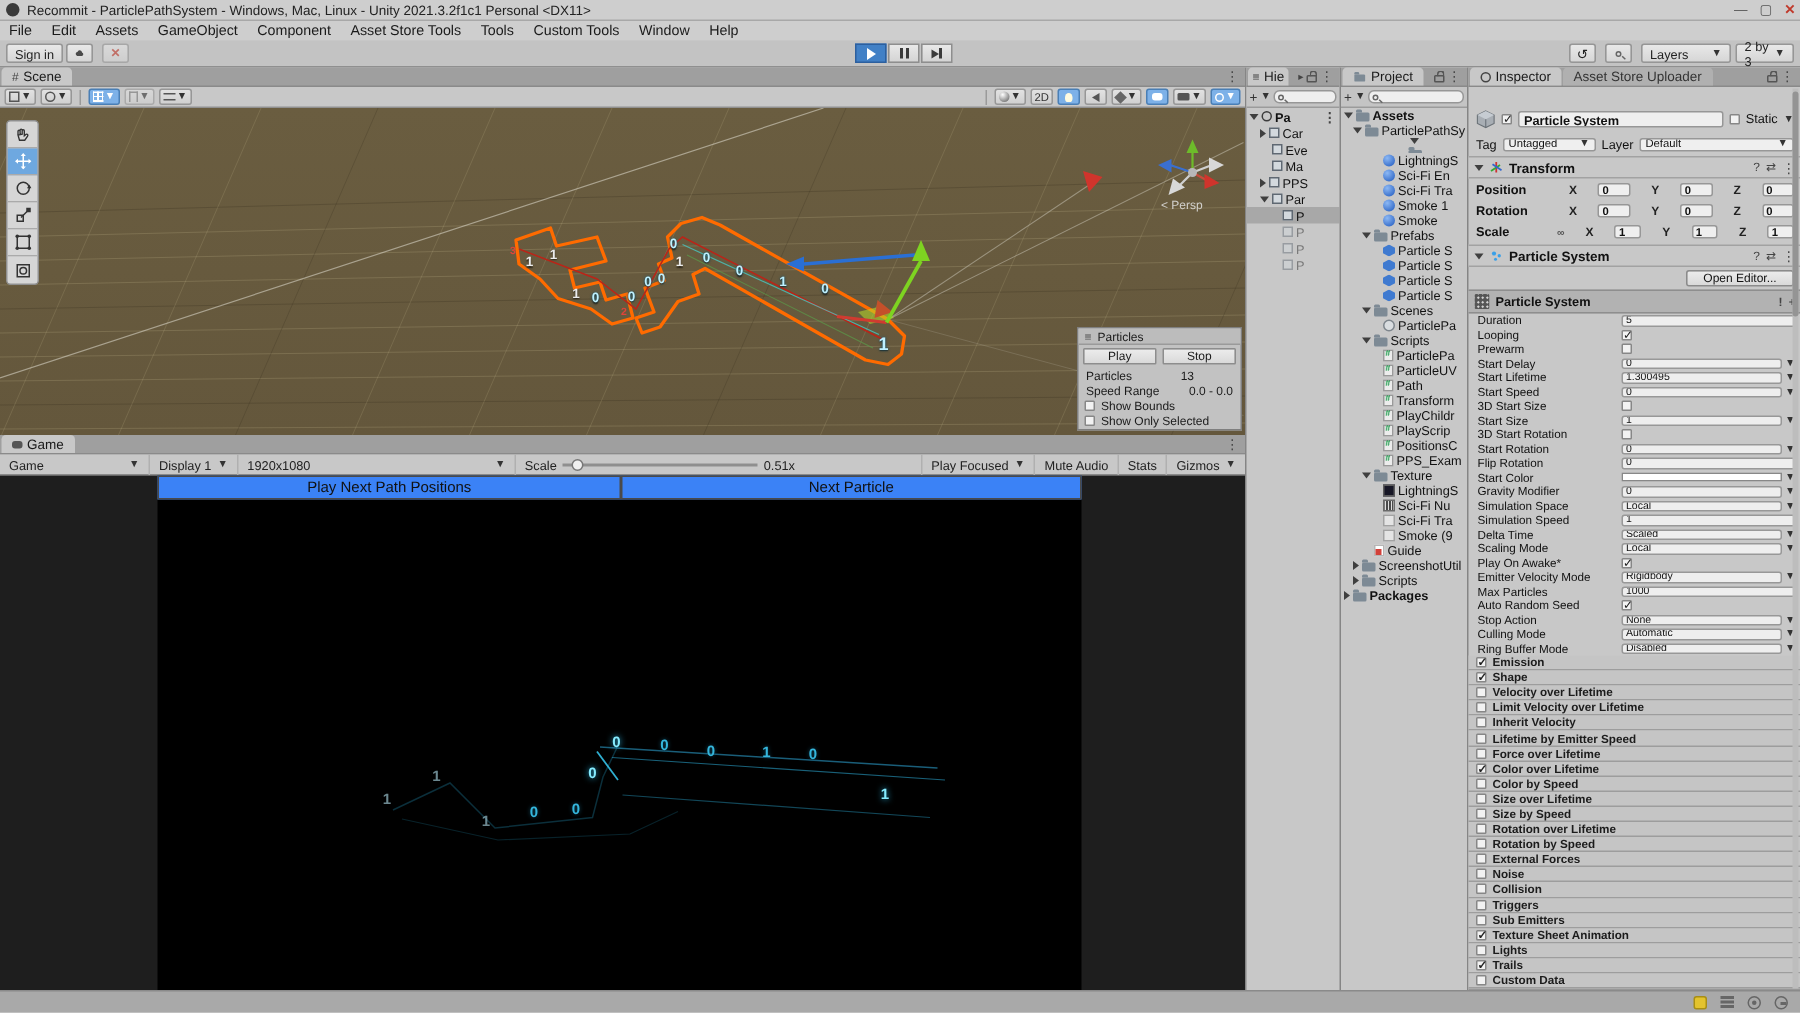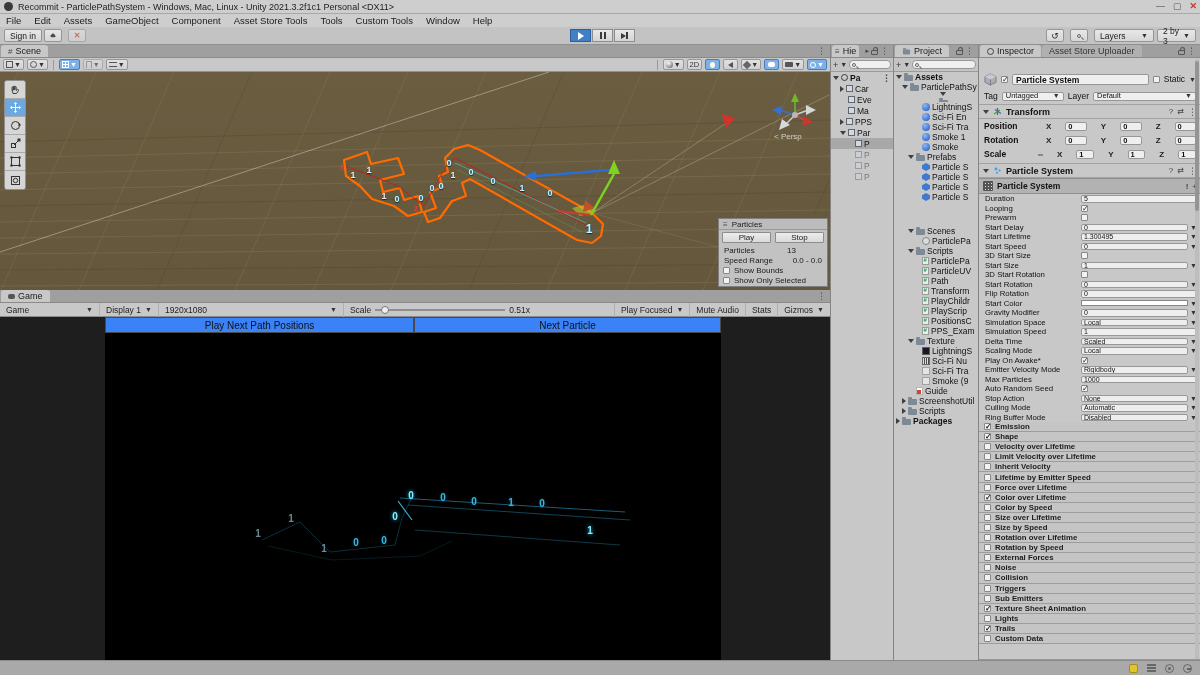--- a/index.html
+++ b/index.html
@@ -674,21 +674,21 @@
       <div class="prow" style="padding-left: 20px;">
         <span class="tri-spacer"></span>
         <span class="ficon i-prefab"></span>
         <span>Particle S</span>
       </div>
       <div class="prow" style="padding-left: 20px;">
         <span class="tri-spacer"></span>
         <span class="ficon i-prefab"></span>
         <span>Particle S</span>
       </div>
-      <div class="prow" style="padding-left: 14px; margin-top: 24px;">
+      <div class="prow" style="padding-left: 14px;">
         <span class="tri-d"></span>
         <span class="ficon i-folder"></span>
         <span>Scenes</span>
       </div>
       <div class="prow" style="padding-left: 20px;">
         <span class="tri-spacer"></span>
         <span class="ficon i-scene"></span>
         <span>ParticlePa</span>
       </div>
       <div class="prow" style="padding-left: 14px;">
@@ -876,20 +876,23 @@
           <circle cx="3" cy="3" r="1.4" fill="#3aa0e8"></circle>
           <circle cx="6.5" cy="4.5" r="1.1" fill="#3aa0e8"></circle>
           <circle cx="4" cy="6.8" r="1" fill="#3aa0e8"></circle>
         </svg>
       <span>Particle System</span>
       <span class="hdr-icons">
           <span>?</span>
           <span>⇄</span>
           <span class="kebab">⋮</span>
         </span>
+    </div>
+    <div id="open-editor-row">
+      <div id="open-editor-btn">Open Editor...</div>
     </div>
     <div id="psmod-hdr">
       <span id="psmod-icon"></span>
       <span>Particle System</span>
       <span class="hdr-icons">
           <span style="font-weight:bold;">!</span>
           <span>+</span>
         </span>
     </div>
 

